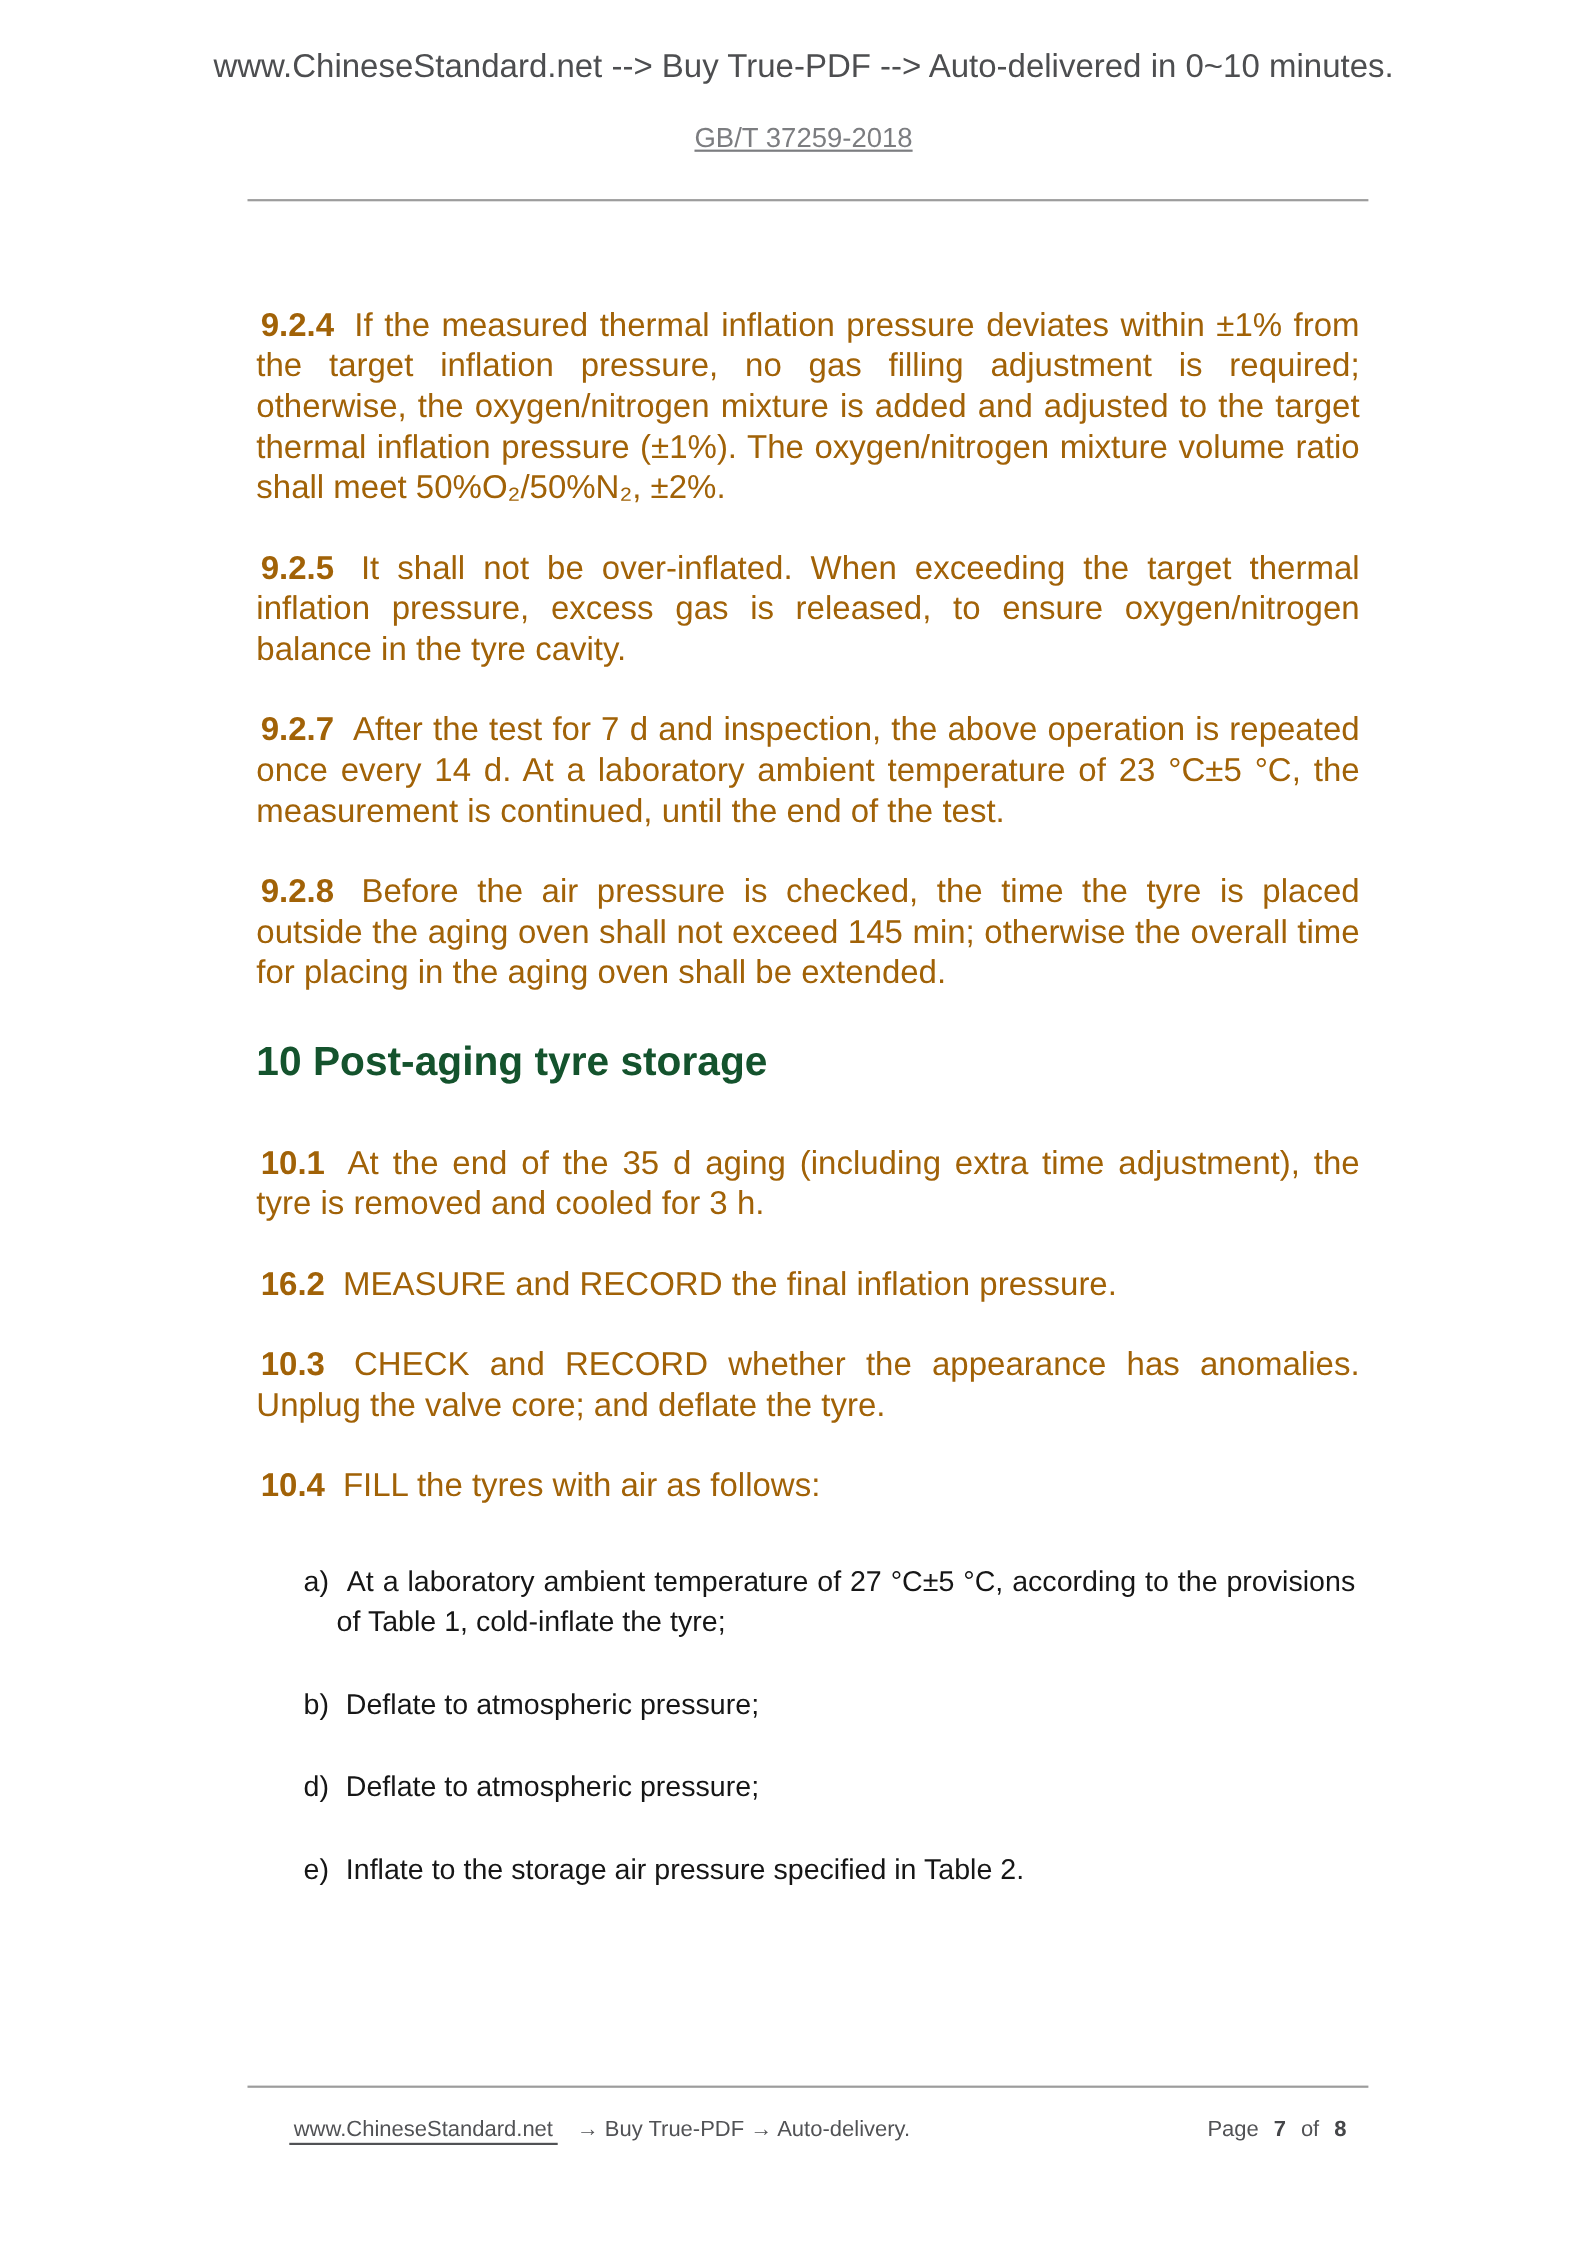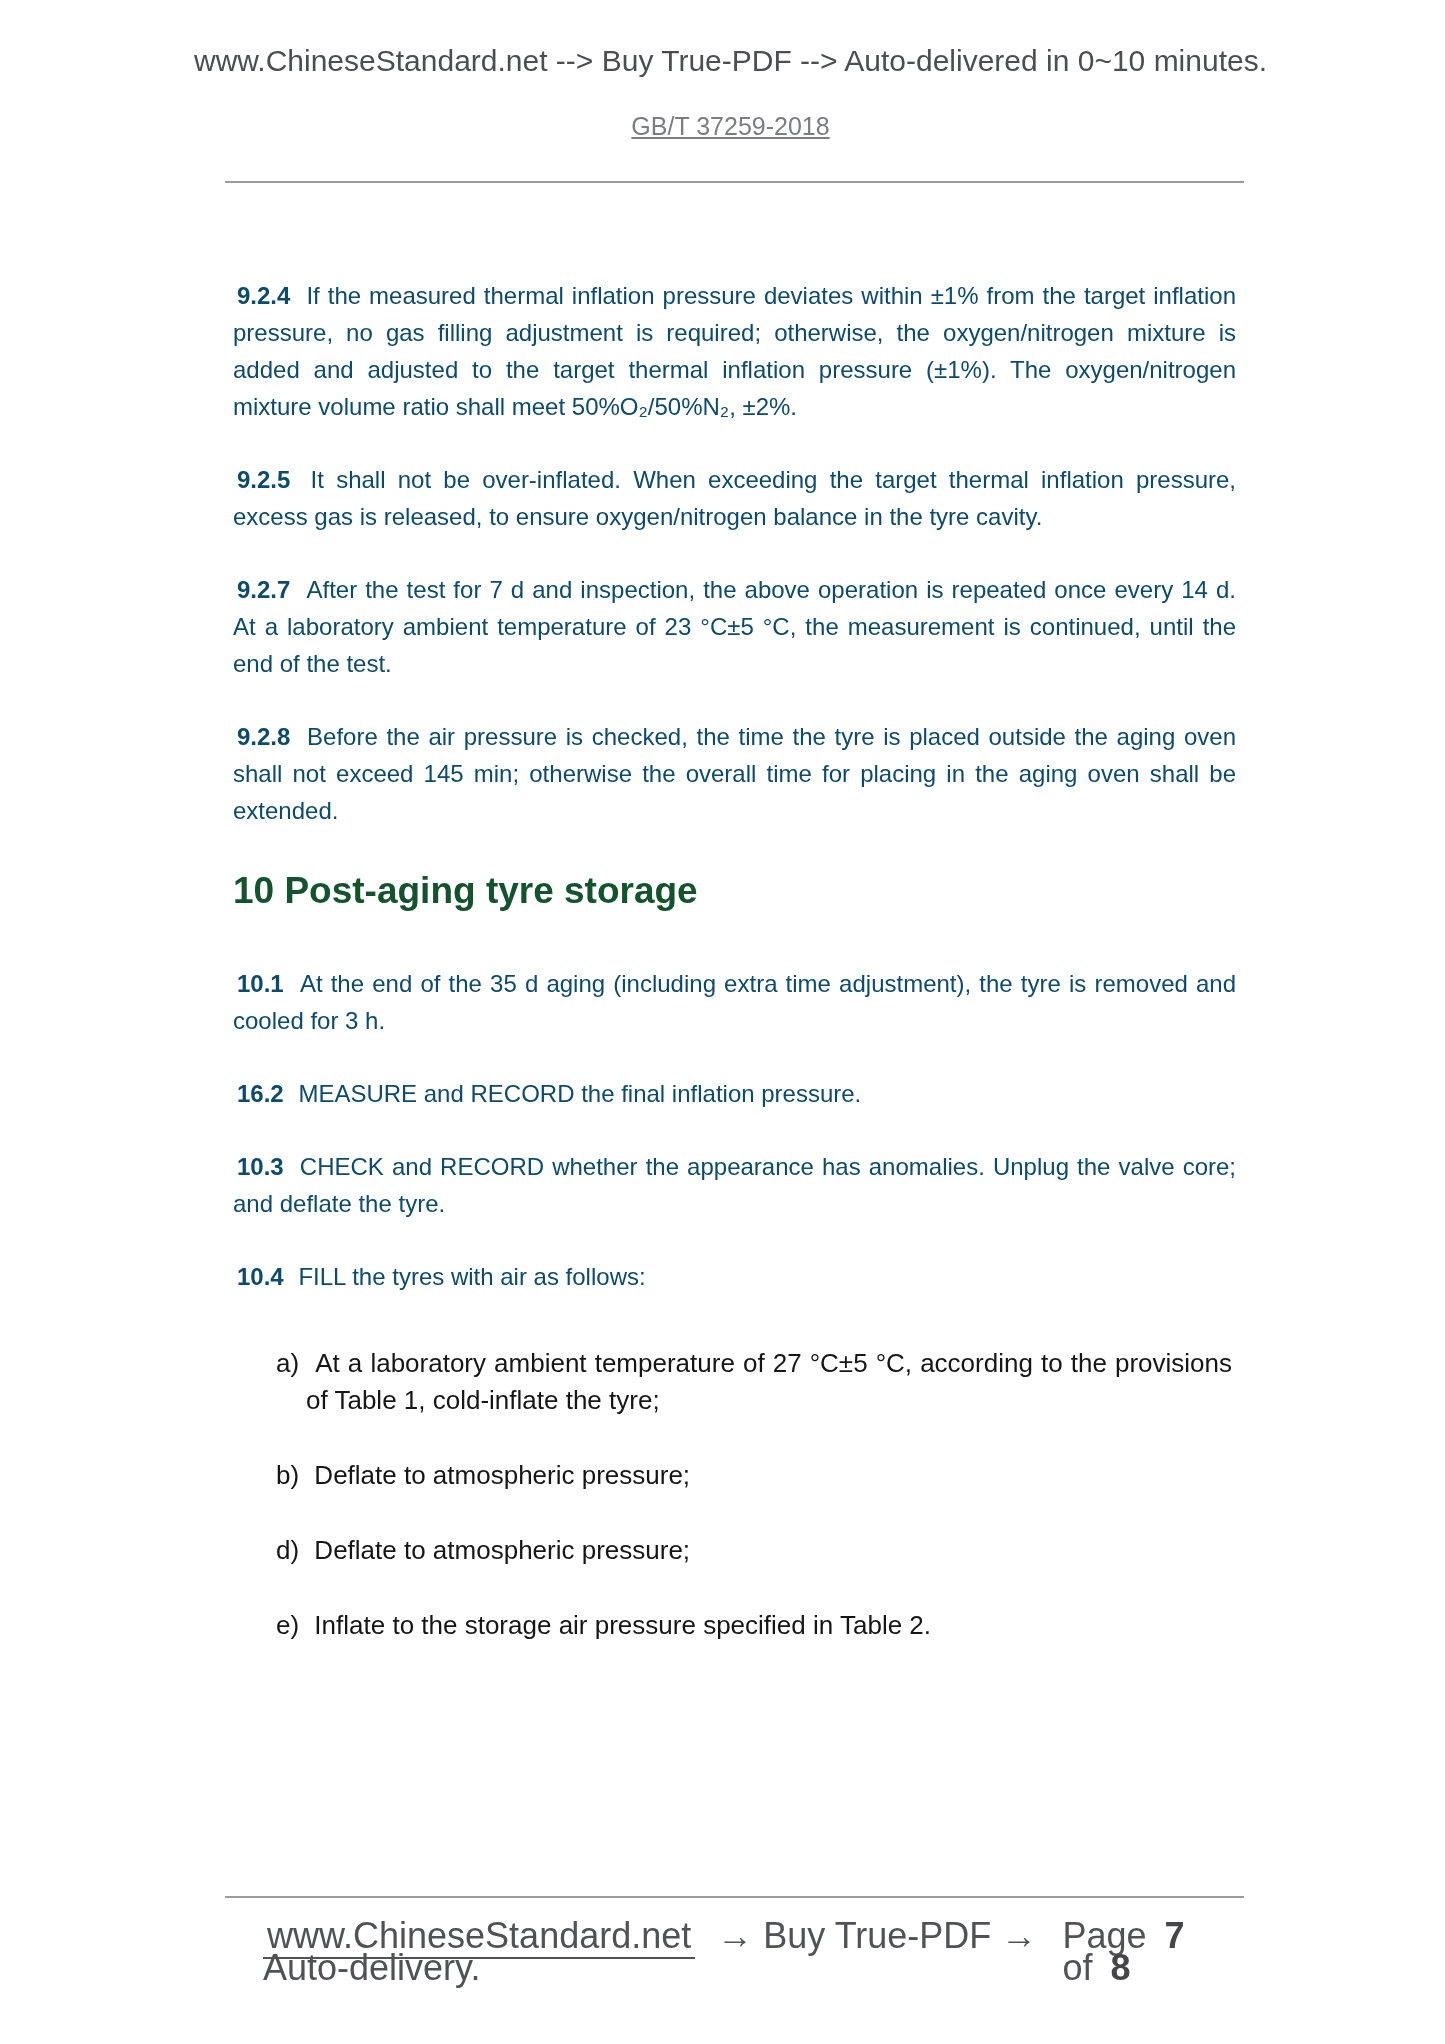--- a/index.html
+++ b/index.html
@@ -36,25 +36,25 @@
     border-top: 2px solid #9c9c9c;
   }
   .header-rule { margin-top: 36px; }
   
   .content {
     margin-left: 213px;
     width: 1019px;
     margin-top: 78px;
   }
   .para {
-    font-size: 24px;
+    font-size: 30px;
     line-height: 37px;
     text-align: justify;
     margin-bottom: 28px;
-    color: #0c4a6e;
+    color: #a16207;
   }
   .para .num { font-weight: bold; }
   .heading {
     margin-top: 30px;
     margin-bottom: 42px;
     font-size: 37px;
     line-height: 48px;
     font-weight: bold;
     color: #14532d;
   }
@@ -73,21 +73,21 @@
     position: absolute;
     left: 213px;
     top: 1884px;
     width: 1019px;
   }
   .footer-row {
     margin-top: 6px;
     display: flex;
     justify-content: space-between;
     align-items: baseline;
-    font-size: 36px;
+    font-size: 20px;
     line-height: 32px;
     color: #515255;
   }
   .footer-left { margin-left: 30px; }
   .footer-link {
     color: #515255;
     text-decoration: none;
     border-bottom: 2px solid #515255;
     padding-bottom: 1px;
     cursor: pointer;

